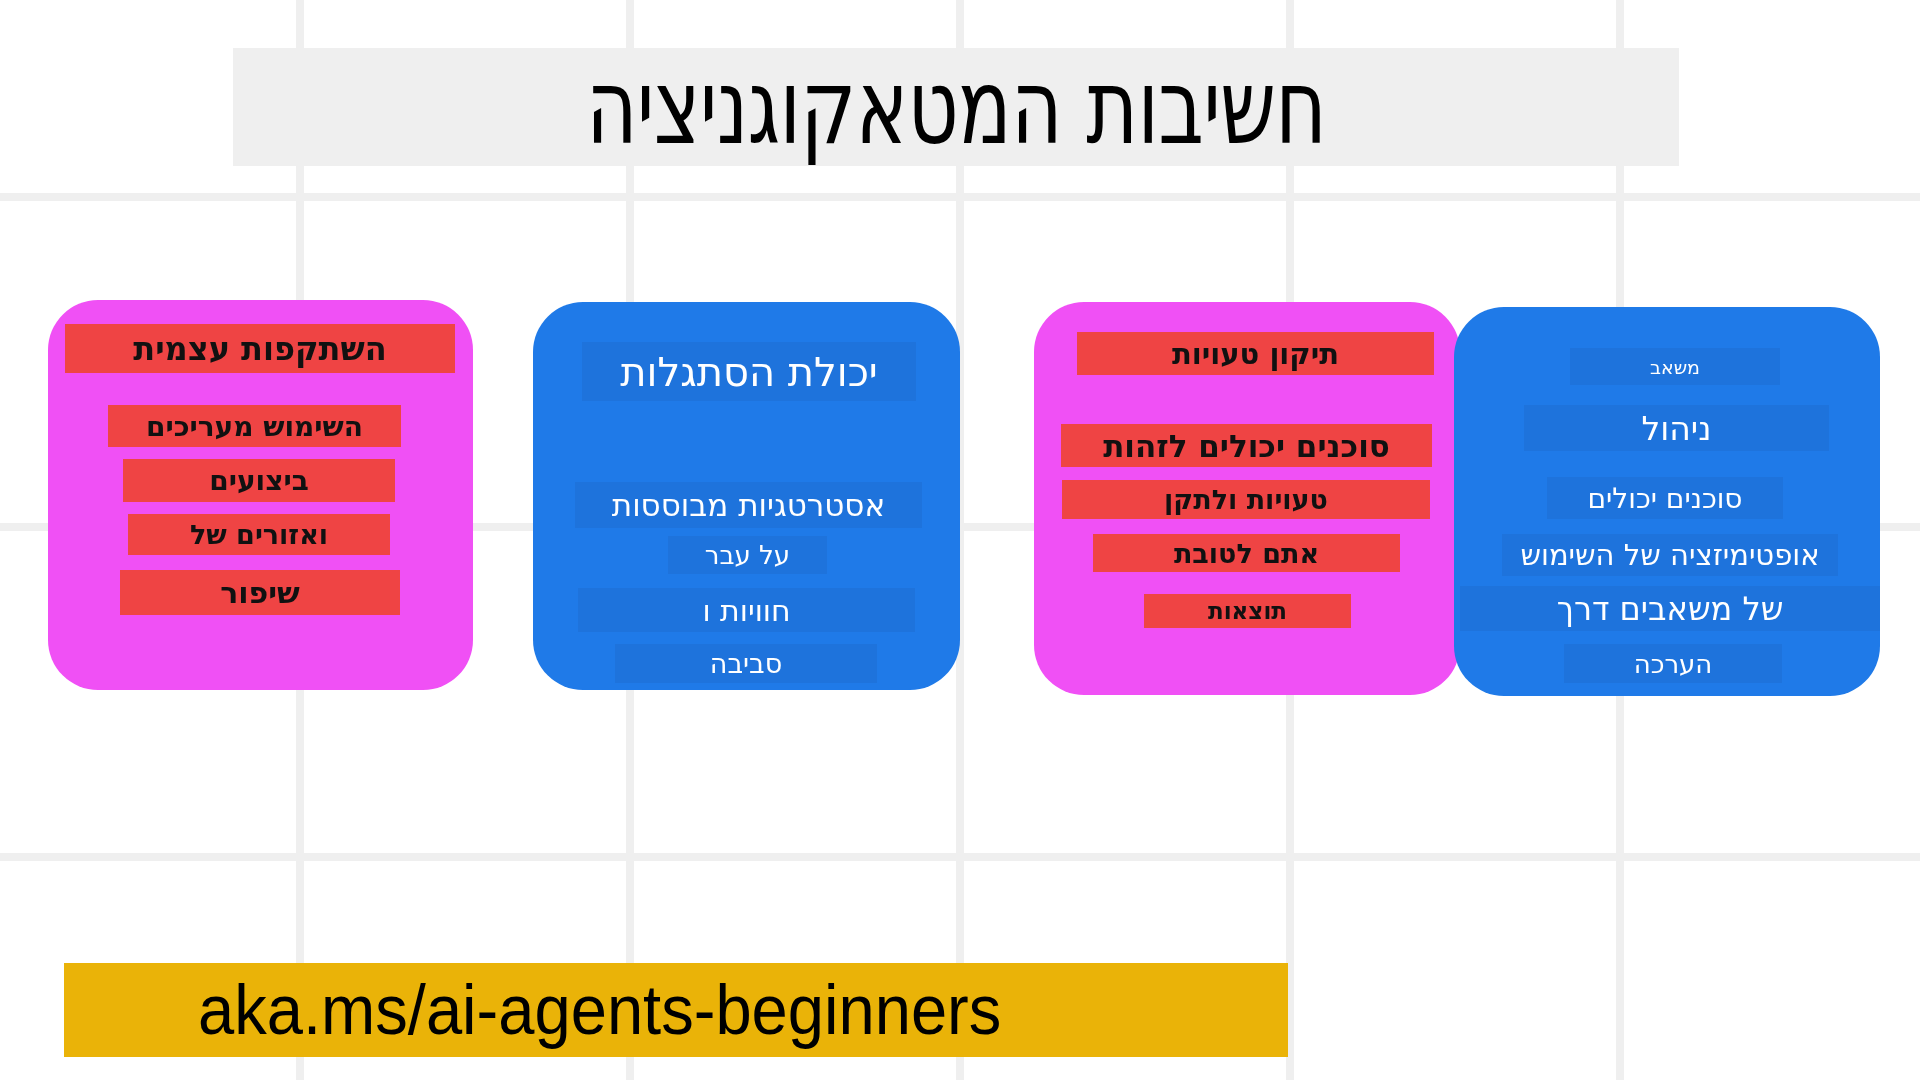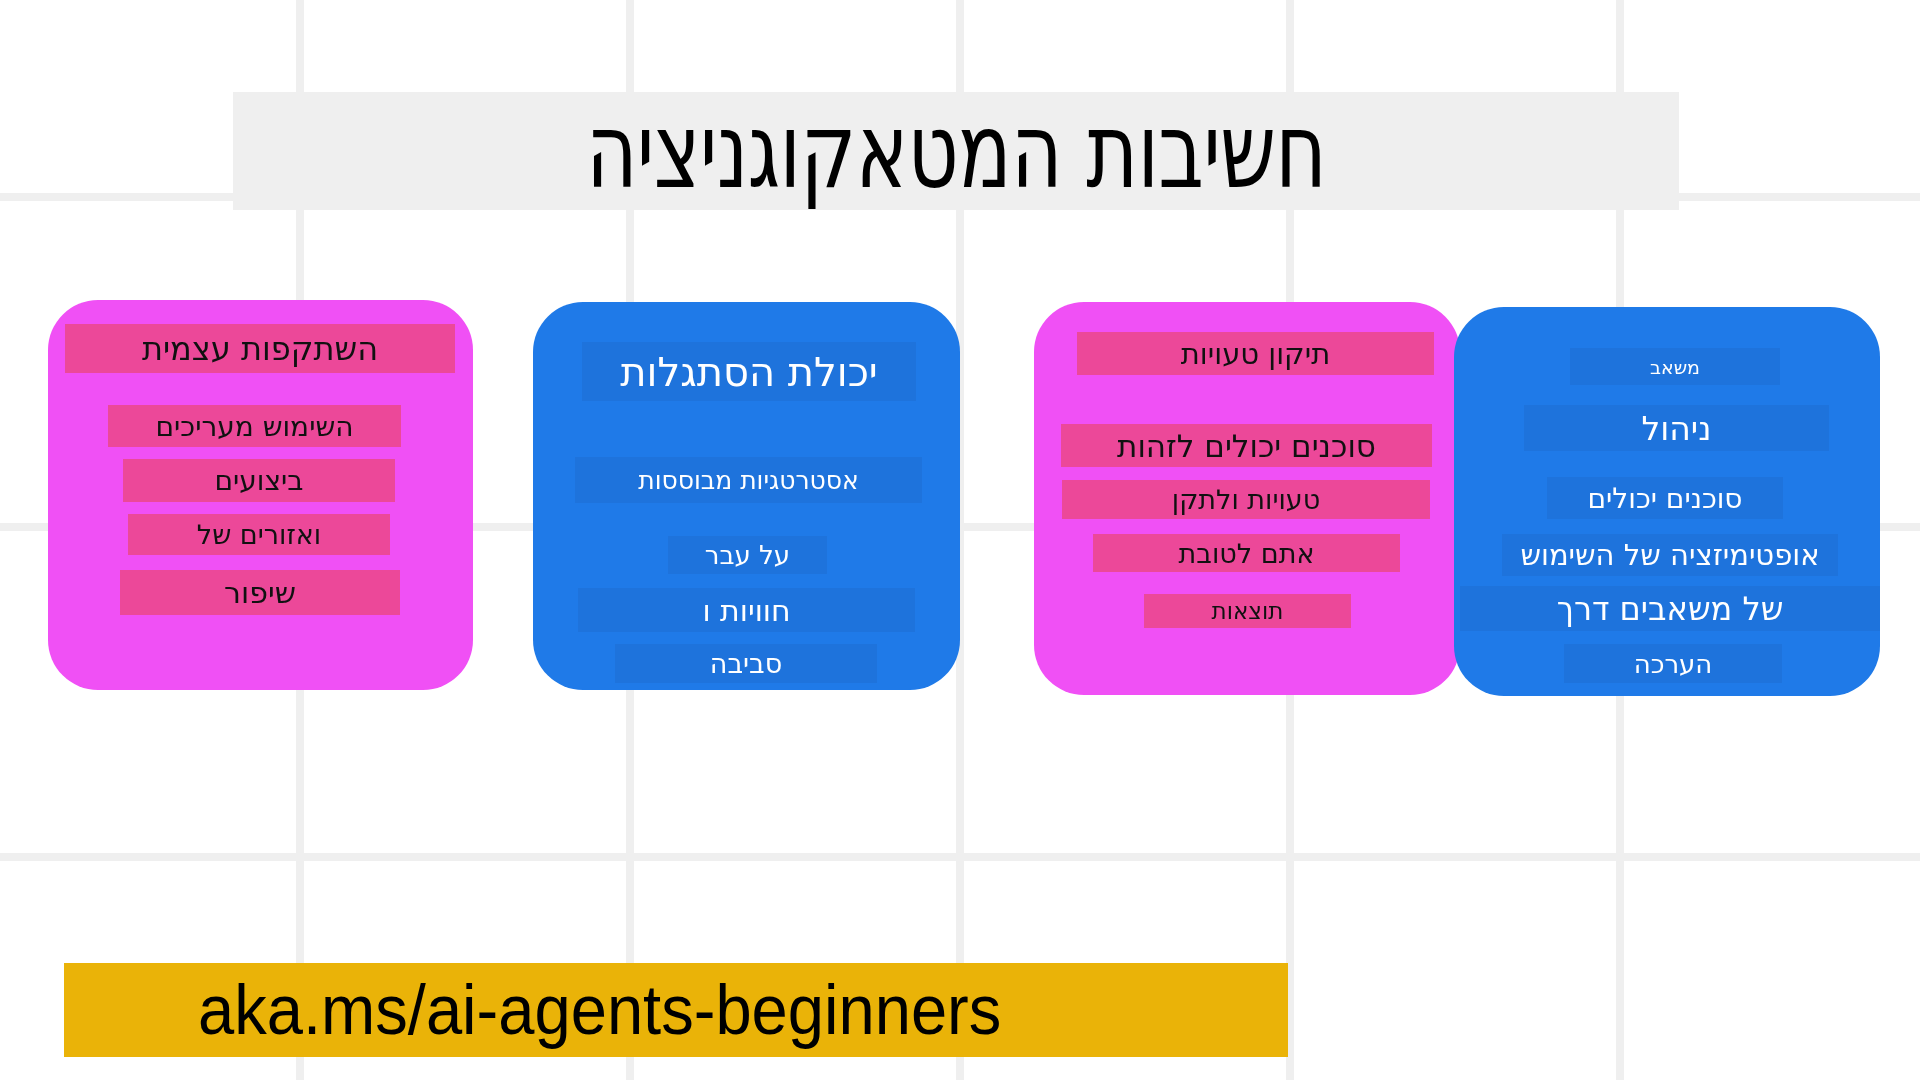--- a/index.html
+++ b/index.html
@@ -6,36 +6,36 @@
   body {
     width:1920px; height:1080px; position:relative; overflow:hidden;
     background:#ffffff;
     font-family:"DejaVu Sans", "Liberation Sans", sans-serif;
   }
   .grid-v { position:absolute; top:0; width:8px; height:1080px; background:#efefef; }
   .grid-h { position:absolute; left:0; height:8px; width:1920px; background:#efefef; }
 
   .title-box {
     position:absolute; left:233px; top:48px; width:1446px; height:118px;
-    background:#efefef; display:flex; align-items:center; justify-content:center;margin-top:44px;
+    background:#efefef; display:flex; align-items:center; justify-content:center;
   }
   .title-text {
     direction:rtl; font-family:"DejaVu Sans", sans-serif; font-size:104px; line-height:1;
     color:#000; transform:scaleX(0.76); white-space:nowrap; letter-spacing:-1px;
   }
 
   .card { position:absolute; border-radius:50px; }
   .card.magenta { background:#F050F5; }
   .card.blue { background:#1F7AE8; }
 
   .strip {
     position:absolute; display:flex; align-items:center; justify-content:center;
     direction:rtl; white-space:nowrap; font-family:"DejaVu Sans", sans-serif;
   }
-  .magenta .strip { background:#ec4899; color:#111; }
+  .magenta .strip { background:#ef4444; color:#111;font-weight:bold; }
   .blue .strip { background:#1E73DC; color:#ffffff;margin-top:16px; }
 
   .footer-box {
     position:absolute; left:64px; top:963px; width:1224px; height:94px; background:#eab308;
   }
   .footer-text {
     position:absolute; left:134px; top:4px; font-family:"Liberation Sans", sans-serif;
     font-size:70px; line-height:86px; color:#000; transform:scaleX(0.93); transform-origin:left center;
     white-space:nowrap;
   }
@@ -59,21 +59,21 @@
 <div class="card magenta" style="left:48px; top:300px; width:425px; height:390px;">
   <div class="strip" style="left:17px; top:24px; width:390px; height:49px; font-size:32px;">השתקפות עצמית</div>
   <div class="strip" style="left:60px; top:105px; width:293px; height:42px; font-size:28px;">השימוש מעריכים</div>
   <div class="strip" style="left:75px; top:159px; width:272px; height:43px; font-size:28px;">ביצועים</div>
   <div class="strip" style="left:80px; top:214px; width:262px; height:41px; font-size:27px;">ואזורים של</div>
   <div class="strip" style="left:72px; top:270px; width:280px; height:45px; font-size:30px;">שיפור</div>
 </div>
 
 <div class="card blue" style="left:533px; top:302px; width:427px; height:388px;">
   <div class="strip" style="left:49px; top:24px; width:334px; height:59px; font-size:40px;">יכולת הסתגלות</div>
-  <div class="strip" style="left:42px; top:139px; width:347px; height:46px; font-size:25px;text-align:center;">אסטרטגיות מבוססות</div>
+  <div class="strip" style="left:42px; top:164px; width:347px; height:46px; font-size:31px;text-align:center;">אסטרטגיות מבוססות</div>
   <div class="strip" style="left:135px; top:218px; width:159px; height:38px; font-size:26px;">על עבר</div>
   <div class="strip" style="left:45px; top:270px; width:337px; height:44px; font-size:30px;">חוויות ו</div>
   <div class="strip" style="left:82px; top:326px; width:262px; height:39px; font-size:27px;">סביבה</div>
 </div>
 
 <div class="card magenta" style="left:994px; top:302px; width:426px; height:393px;margin-left:40px;">
   <div class="strip" style="left:43px; top:30px; width:357px; height:43px; font-size:29px;">תיקון טעויות</div>
   <div class="strip" style="left:27px; top:122px; width:371px; height:43px; font-size:31px;">סוכנים יכולים לזהות</div>
   <div class="strip" style="left:28px; top:178px; width:368px; height:39px; font-size:27px;">טעויות ולתקן</div>
   <div class="strip" style="left:59px; top:232px; width:307px; height:38px; font-size:27px;">אתם לטובת</div>

